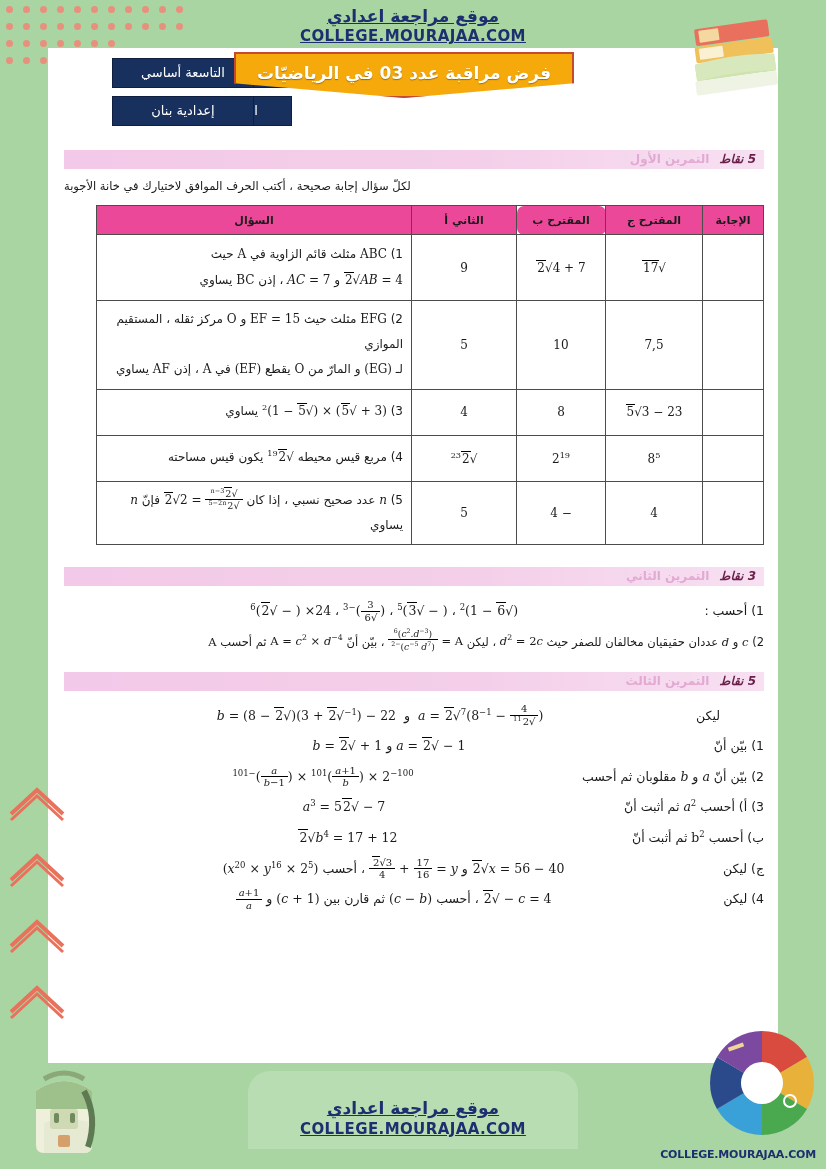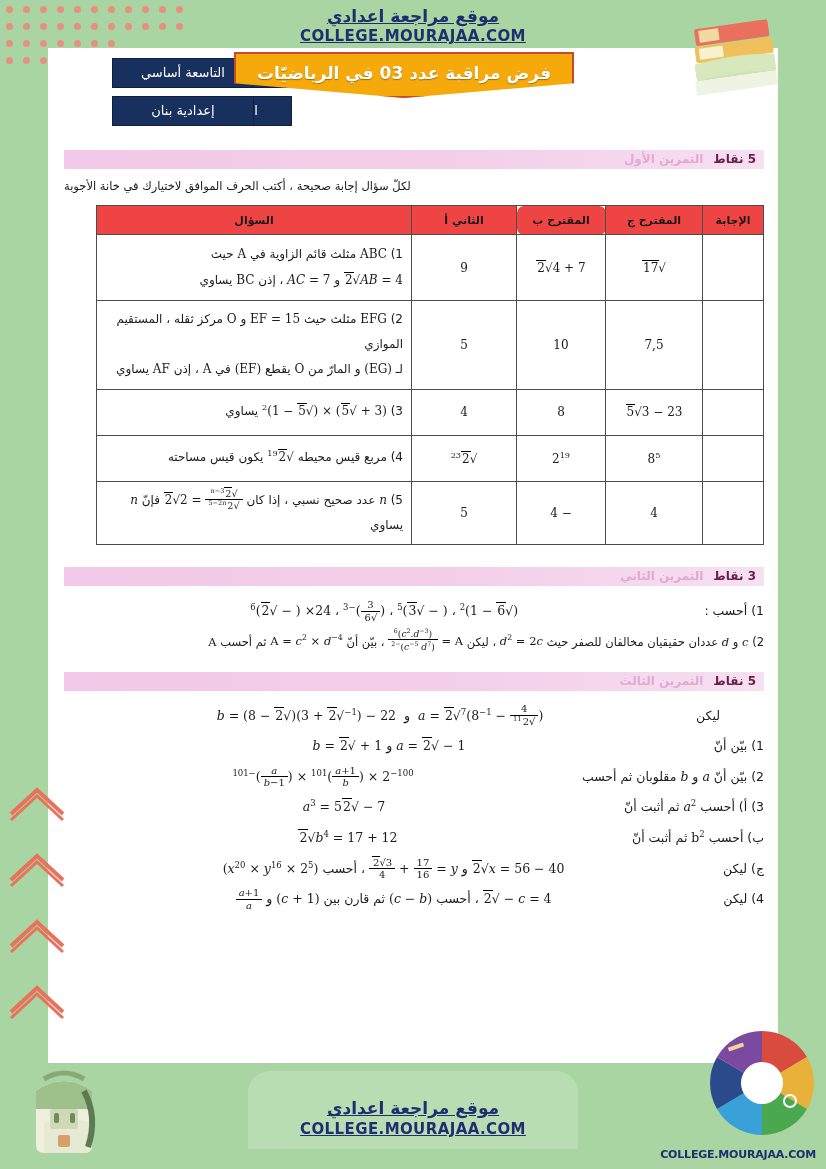--- a/index.html
+++ b/index.html
@@ -55,26 +55,26 @@
   
   .content{position:absolute;top:150px;left:64px;width:700px;z-index:4;
     color:#1a1a1a;}
   .ex-head{
     background:linear-gradient(90deg,#f2c9e8 0%,#f4cfe9 60%,#f7e0f2 100%);
     height:19px;line-height:19px;padding:0 8px;margin-bottom:10px;
     font-size:12px;font-weight:bold;color:#8d2b63;text-align:left;
     display:flex;justify-content:flex-start;align-items:center;
   }
   .ex-head .faded{color:#e2a9d2;margin-left:0;margin-right:10px;order:2;}
-  .ex-head .pts{order:1;color:#6a1f4a;}
+  .ex-head .pts{order:1;color:#6a1f4a;font-style:italic;}
   .instr{font-size:11.5px;text-align:left;margin:0 0 12px 0;}
 
   table.mcq{border-collapse:collapse;width:668px;margin:0 0 0 2px;table-layout:fixed;}
   table.mcq th{
-    background:#ef4444;border:1px solid #4c4c4c;font-size:11px;font-weight:bold;
+    background:#ec4899;border:1px solid #4c4c4c;font-size:11px;font-weight:bold;
     height:24px;padding:2px;
   }
   table.mcq td{border:1px solid #4c4c4c;font-size:12px;padding:6px 8px;vertical-align:middle;}
   td.q{text-align:right;line-height:2.1;font-size:11.5px;}
   td.opt{text-align:center;}
   th.c-ans,td.c-ans{width:56px;}
   th.c-c,td.c-c{width:92px;}
   th.c-b,td.c-b{width:84px;border-radius:7px;}
   th.c-a,td.c-a{width:100px;}
 

